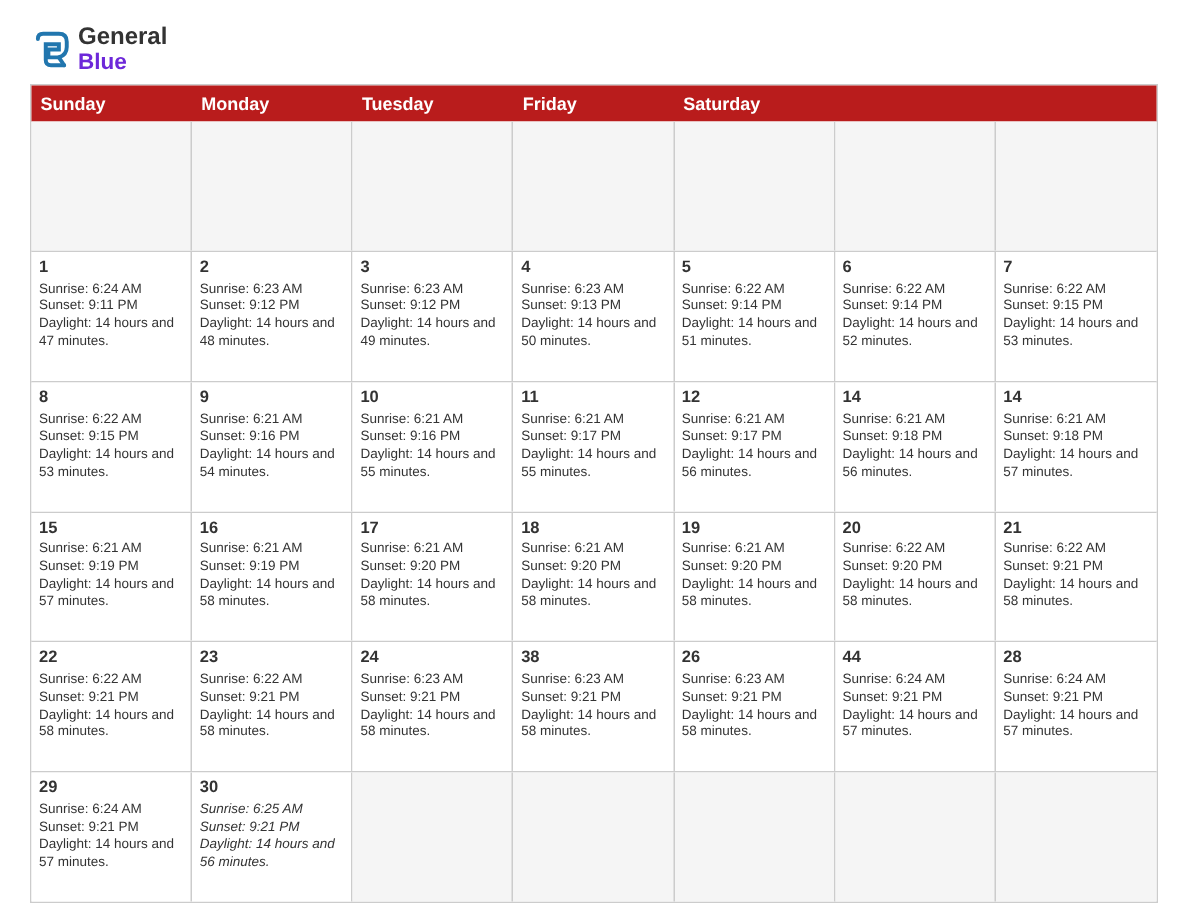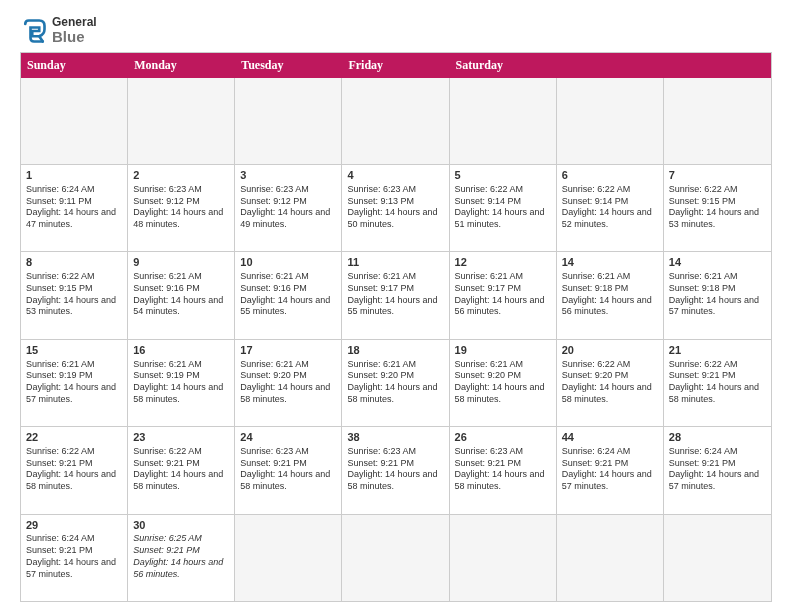--- a/index.html
+++ b/index.html
@@ -27,28 +27,28 @@
       display: flex;
       align-items: center;
       gap: 4px;
     }
     .logo-text {
       display: flex;
       flex-direction: column;
       line-height: 1.1;
     }
     .logo-general {
-      font-size: 12px;
+      font-size: 16px;
       font-weight: bold;
       color: #333;
     }
     .logo-blue {
       font-size: 15px;
       font-weight: bold;
-      color: #737373;
+      color: #6d28d9;
     }
     .logo-icon {
       width: 28px;
       height: 28px;
     }
     .title-block {
       text-align: right;
     }
     .main-title {
       font-size: 32px;
@@ -62,22 +62,21 @@
     }
     .calendar {
       flex: 1;
       display: flex;
       flex-direction: column;
       border: 1px solid #ccc;
     }
     .cal-header {
       display: grid;
       grid-template-columns: repeat(7, 1fr);
-      background: #be185d;
-      font-family: Liberation Serif, serif;
+      background: #b91c1c;
     }
     .cal-header-cell {
       color: #fff;
       font-size: 12px;
       font-weight: bold;
       padding: 5px 6px;
       text-align: left;
     }
     .cal-body {
       flex: 1;

